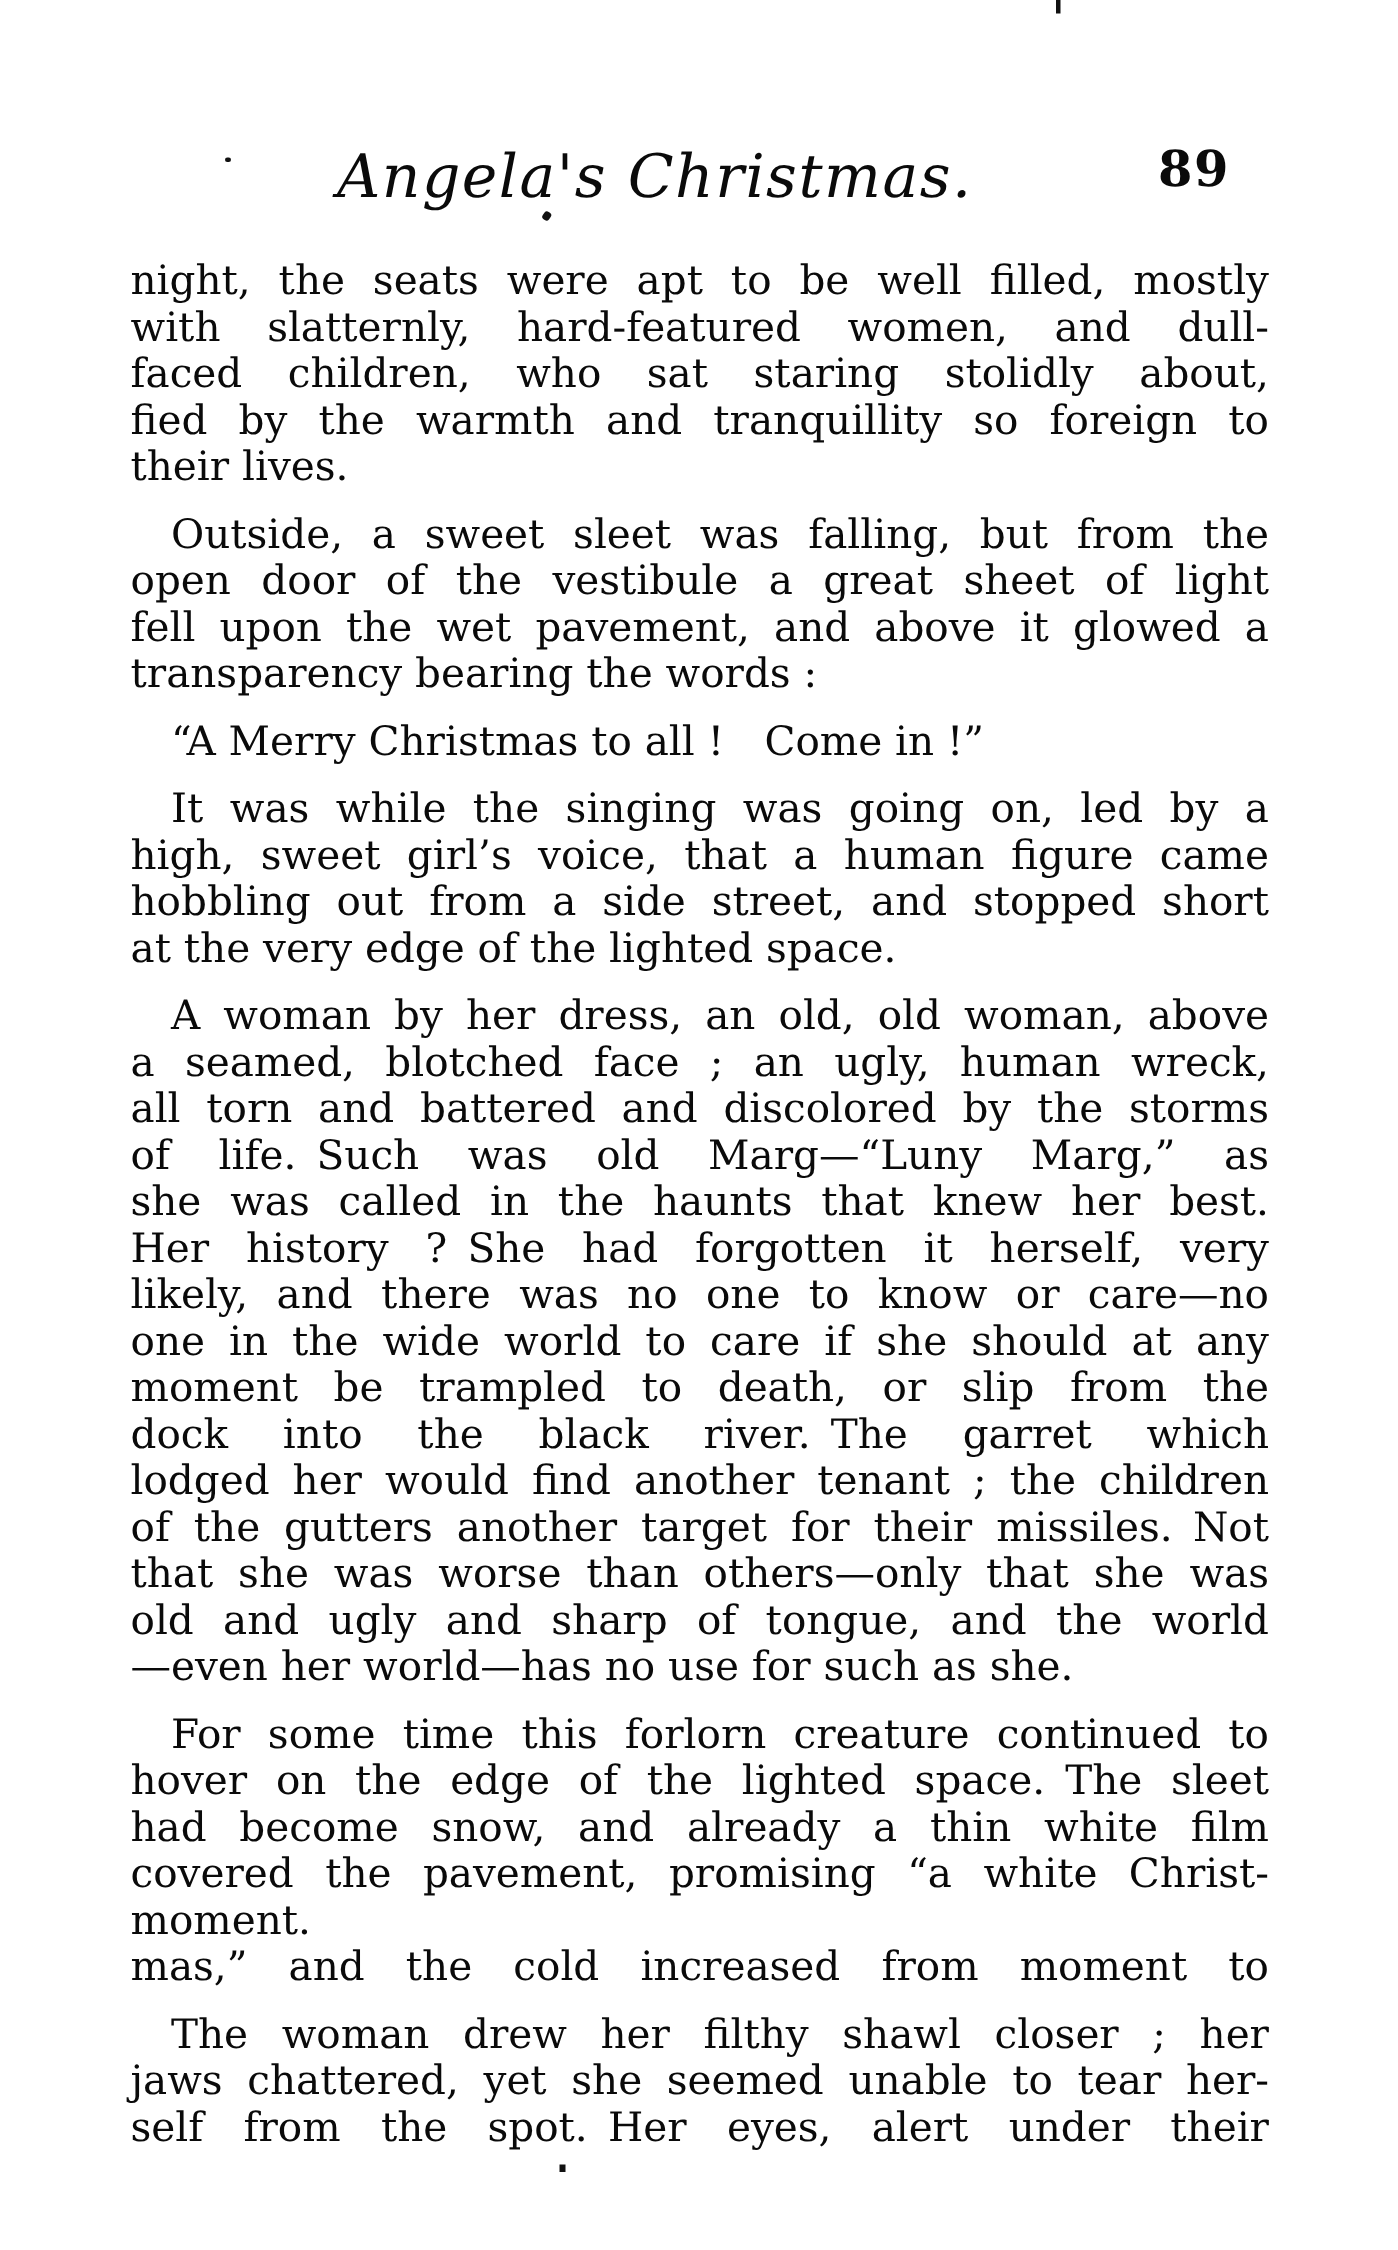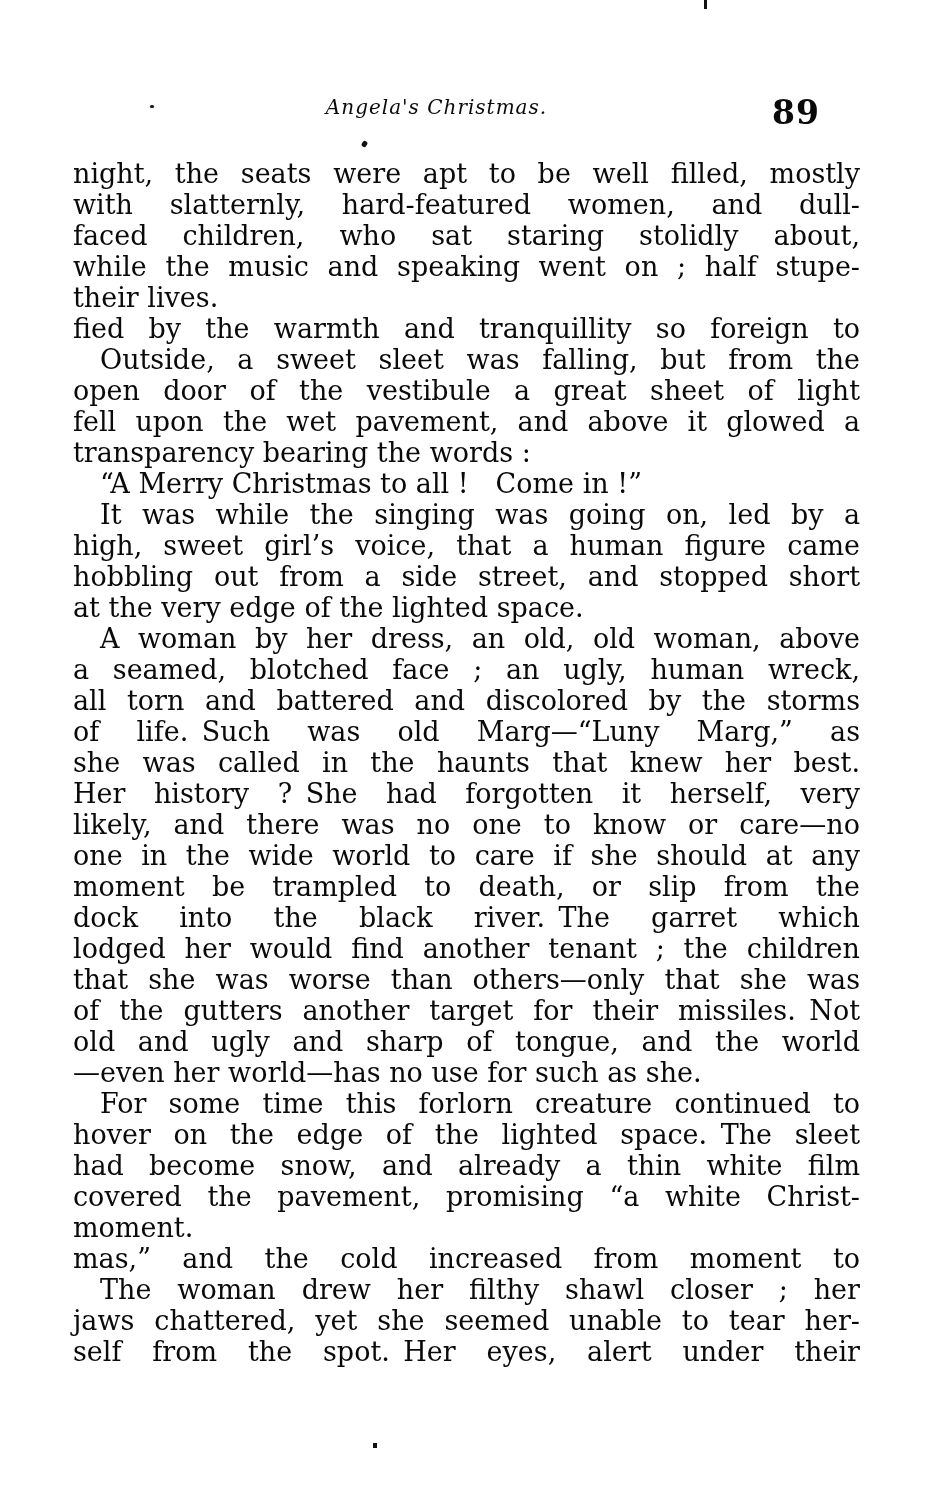--- a/index.html
+++ b/index.html
@@ -22,41 +22,41 @@
     left: 73px;
     width: 787px;
     height: 42px;
   }
   .head-title {
     position: absolute;
     left: 0;
     right: 60px;
     text-align: center;
     font-style: italic;
-    font-size: 20px;
+    font-size: 40px;
     letter-spacing: 1px;
     white-space: nowrap;
   }
   .page-num {
     position: absolute;
     top: -2px;
     right: 40px;
     font-size: 33px;
     font-weight: 700;
     letter-spacing: 1px;
   }
   .body-text {
     position: absolute;
     top: 158px;
     left: 73px;
     width: 787px;
     font-size: 27px;
     line-height: 31px;
   }
-  .paragraph { margin: 0; padding: 0; }
+  .paragraph { margin: 14px; padding: 0; }
   .line {
     text-align: justify;
     text-align-last: justify;
     white-space: normal;
   }
   .line.last { text-align-last: left; }
   .line.indent { text-indent: 27px; }
   .italic { }
   .ink-speck {
     position: absolute;
@@ -75,23 +75,22 @@
   <div class="running-head">
     <div class="head-title">Angela's Christmas.</div>
     <div class="page-num">89</div>
   </div>
 
   <div class="body-text">
       <div class="paragraph">
         <div class="line">night, the seats were apt to be well filled, mostly</div>
         <div class="line">with slatternly, hard-featured women, and dull-</div>
         <div class="line">faced children, who sat staring stolidly about,</div>
-        <div class="line">while the music and speaking went on ; half stupe-</div>
+        <div class="line">fied by the warmth and tranquillity so foreign to</div>
         <div class="line last">their lives.</div>
-        <div class="line">fied by the warmth and tranquillity so foreign to</div>
       </div>
       <div class="paragraph">
         <div class="line indent">Outside, a sweet sleet was falling, but from the</div>
         <div class="line">open door of the vestibule a great sheet of light</div>
         <div class="line">fell upon the wet pavement, and above it glowed a</div>
         <div class="line last">transparency bearing the words :</div>
       </div>
       <div class="paragraph">
         <div class="line indent last">“A Merry Christmas to all ! Come in !”</div>
       </div>
@@ -106,22 +105,22 @@
         <div class="line">a seamed, blotched face ; an ugly, human wreck,</div>
         <div class="line">all torn and battered and discolored by the storms</div>
         <div class="line">of life. Such was old Marg—“Luny Marg,” as</div>
         <div class="line">she was called in the haunts that knew her best.</div>
         <div class="line">Her history ? She had forgotten it herself, very</div>
         <div class="line">likely, and there was no one to know or care—no</div>
         <div class="line">one in the wide world to care if she should at any</div>
         <div class="line">moment be trampled to death, or slip from the</div>
         <div class="line">dock into the black river. The garret which</div>
         <div class="line">lodged her would find another tenant ; the children</div>
+        <div class="line">of the gutters another target for their missiles. Not</div>
         <div class="line">that she was worse than others—only that she was</div>
-        <div class="line">of the gutters another target for their missiles. Not</div>
         <div class="line">old and ugly and sharp of tongue, and the world</div>
         <div class="line last"><span>—even </span><span class="italic">her</span><span> world—has no use for such as she.</span></div>
       </div>
       <div class="paragraph">
         <div class="line indent">For some time this forlorn creature continued to</div>
         <div class="line">hover on the edge of the lighted space. The sleet</div>
         <div class="line">had become snow, and already a thin white film</div>
         <div class="line">covered the pavement, promising “a white Christ-</div>
         <div class="line last">moment.</div>
         <div class="line">mas,” and the cold increased from moment to</div>

